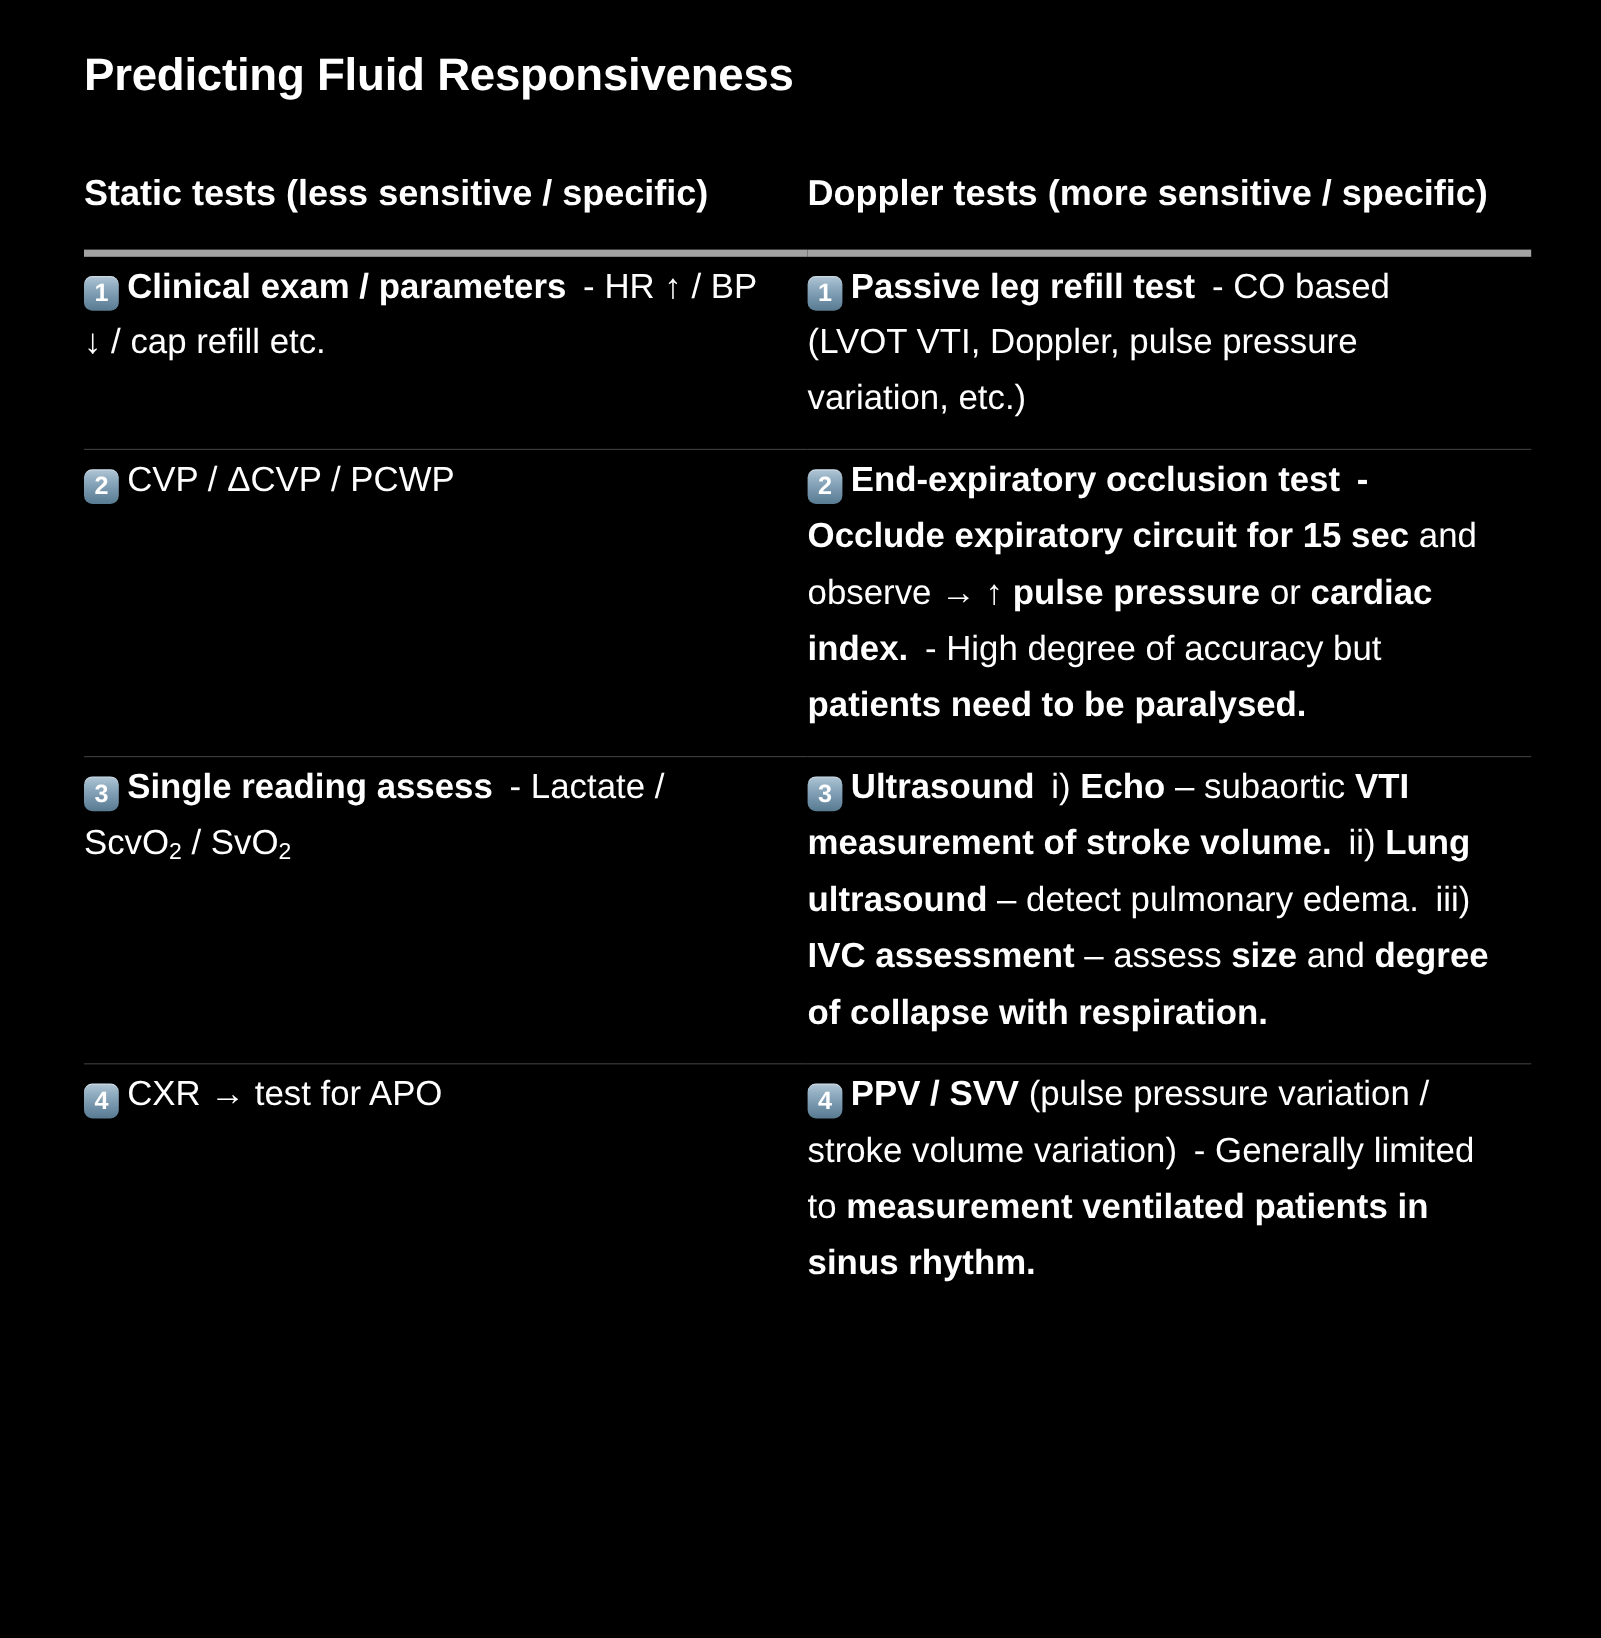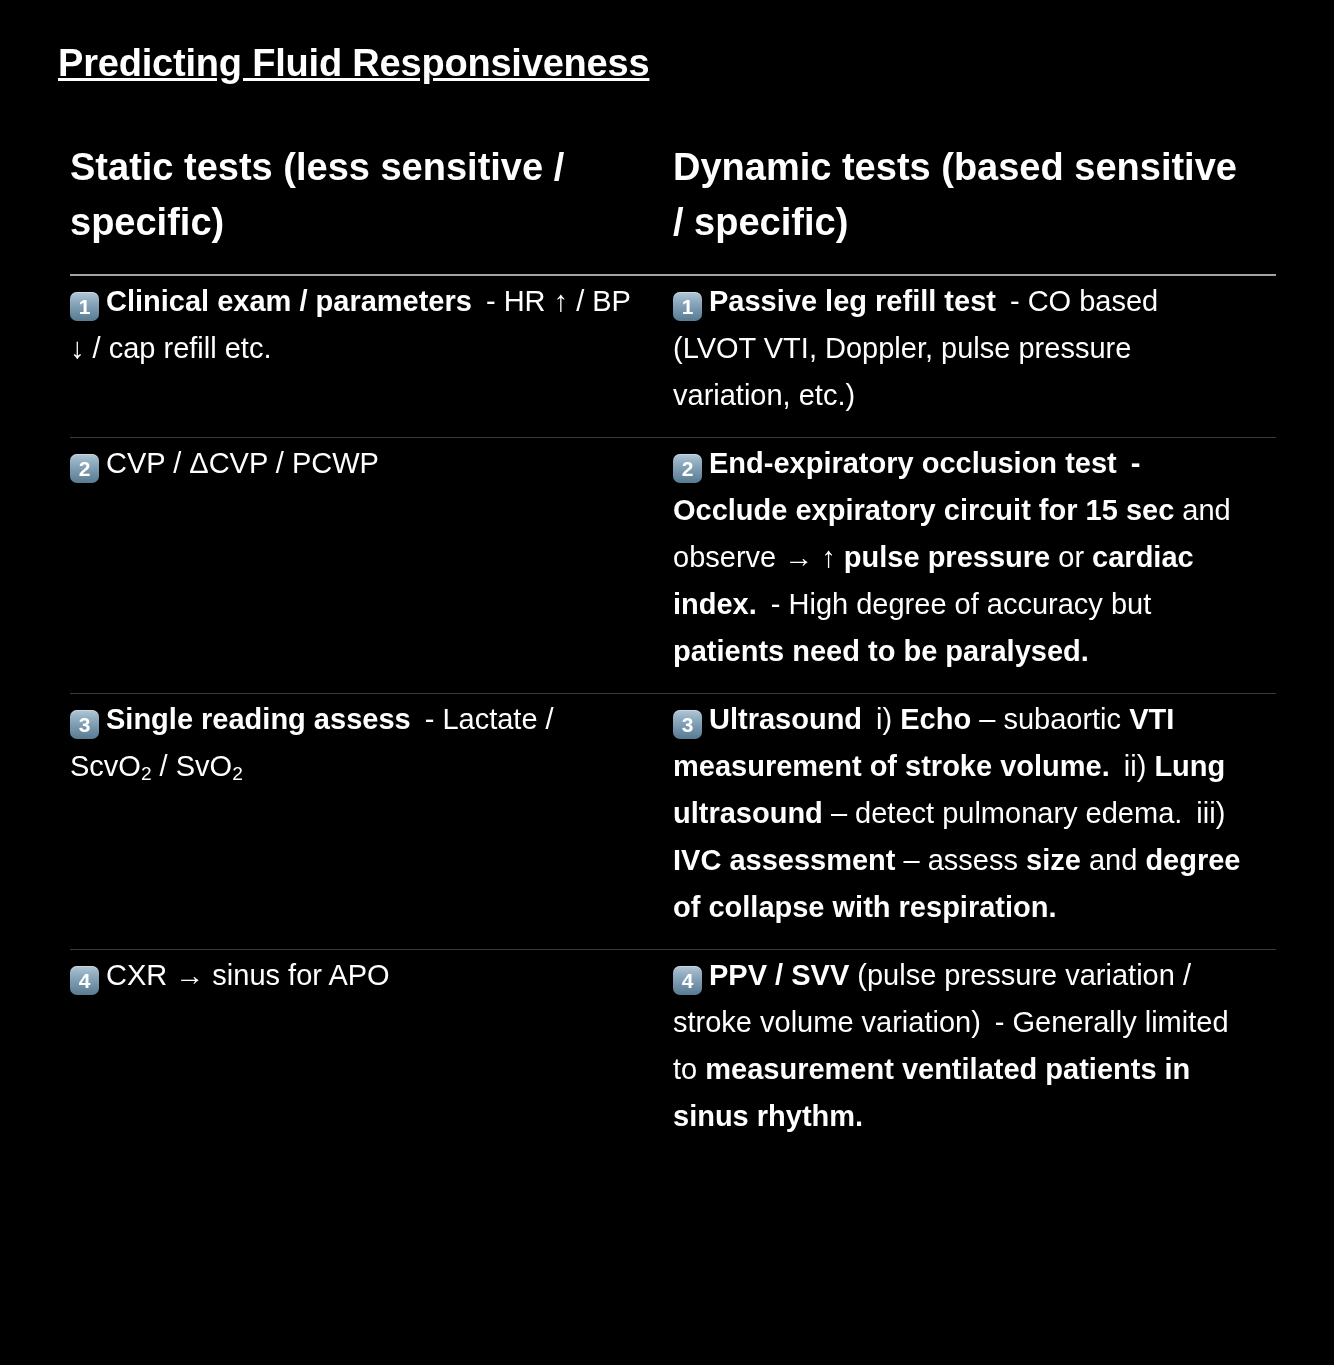--- a/index.html
+++ b/index.html
@@ -20,28 +20,27 @@
     position: relative;
     width: 1334px;
     height: 1365px;
     background: #000000;
     overflow: hidden;
   }
 
   
   .page-title {
     position: absolute;
-    left: 58px;
+    left: 70px;
     top: 42px;
     font-size: 38px;
     font-weight: bold;
     letter-spacing: -0.2px;
     color: #ffffff;
     line-height: 1.15;
-    text-decoration: underline;
   }
 
   
   .compare-table {
     position: absolute;
     left: 70px;
     top: 140px;
     width: 1206px;
     border-collapse: collapse;
     table-layout: fixed;
@@ -52,25 +51,25 @@
 
   .compare-table th,
   .compare-table td {
     vertical-align: top;
     text-align: left;
     padding: 0 32px 0 0;
     border: 0;
   }
 
   .compare-table thead th {
-    font-size: 38px;
+    font-size: 30px;
     font-weight: bold;
     line-height: 1.45;
     padding-bottom: 24px;
-    border-bottom: 2px solid #a3a3a3;
+    border-bottom: 6px solid #a3a3a3;
   }
 
   .compare-table tbody td {
     font-size: 29px;
     font-weight: normal;
     line-height: 1.62;
     padding-top: 2px;
     padding-bottom: 18px;
     border-bottom: 1px solid #3a3a3a;
   }
@@ -111,21 +110,21 @@
 
   <table class="compare-table">
     <colgroup>
         <col class="c1">
         <col class="c2">
       </colgroup>
 
     <thead>
       <tr>
         <th>Static tests (less sensitive / specific)</th>
-        <th>Dynamic tests (based sensitive / specific)</th>
+        <th>Doppler tests (more sensitive / specific)</th>
       </tr>
     </thead>
 
     <tbody>
 
       <tr>
         <td>
           <span class="numbadge">1</span><span class="seg"><span class="b">Clinical exam / parameters</span><span class="sp"></span><span class="r">-</span> <span class="r">HR ↑ / BP ↓ / cap refill etc.</span></span>
         </td>
         <td>
@@ -146,21 +145,21 @@
         <td>
           <span class="numbadge">3</span><span class="seg"><span class="b">Single reading assess</span><span class="sp"></span><span class="r">-</span> <span class="r">Lactate / ScvO<sub>2</sub> / SvO<sub>2</sub></span></span>
         </td>
         <td>
           <span class="numbadge">3</span><span class="seg"><span class="b">Ultrasound</span><span class="sp"></span><span class="r">i)</span> <span class="b">Echo</span> <span class="r">– subaortic</span> <span class="b">VTI measurement of stroke volume.</span><span class="sp"></span><span class="r">ii)</span> <span class="b">Lung ultrasound</span> <span class="r">– detect pulmonary edema.</span><span class="sp"></span><span class="r">iii)</span> <span class="b">IVC assessment</span> <span class="r">– assess</span> <span class="b">size</span> <span class="r">and</span> <span class="b">degree of collapse with respiration.</span></span>
         </td>
       </tr>
 
       <tr>
         <td>
-          <span class="numbadge">4</span><span class="seg"><span class="r">CXR → sinus for APO</span></span>
+          <span class="numbadge">4</span><span class="seg"><span class="r">CXR → test for APO</span></span>
         </td>
         <td>
           <span class="numbadge">4</span><span class="seg"><span class="b">PPV / SVV</span> <span class="r">(pulse pressure variation / stroke volume variation)</span><span class="sp"></span><span class="r">- Generally limited to</span> <span class="b">measurement ventilated patients in sinus rhythm.</span></span>
         </td>
       </tr>
 
     </tbody>
   </table>
 
 </div>

